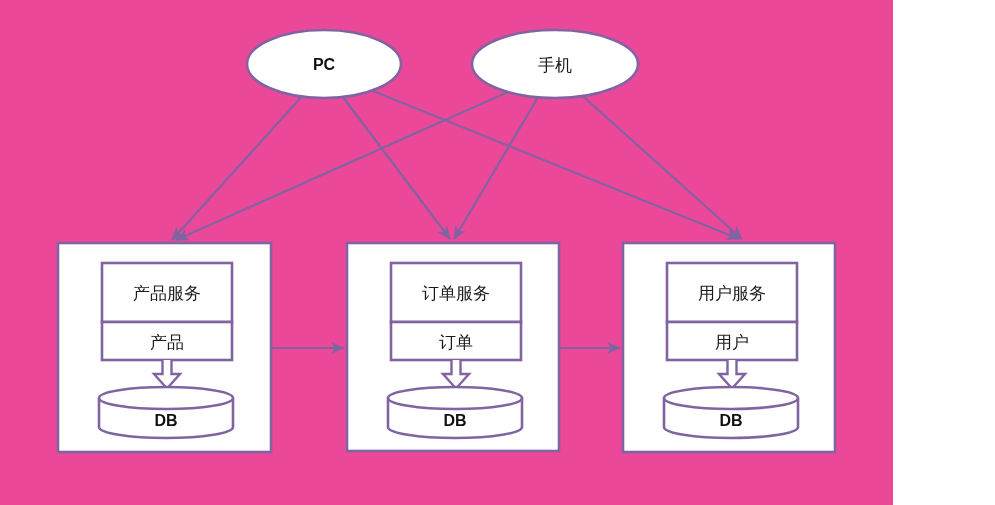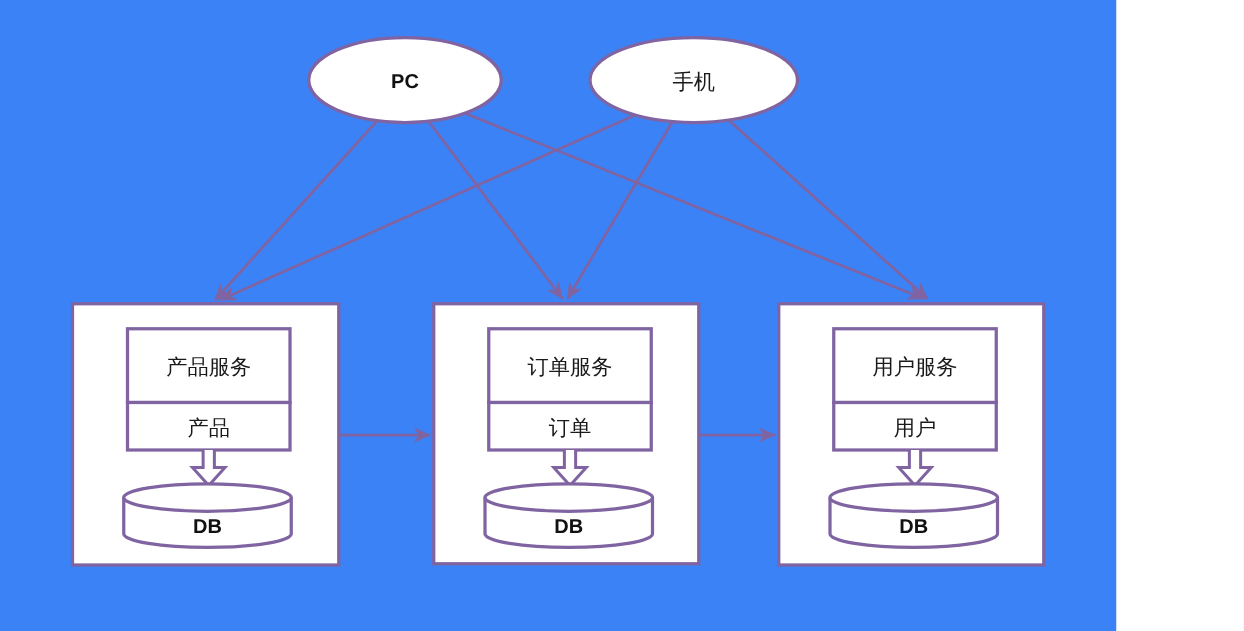--- a/index.html
+++ b/index.html
@@ -5,21 +5,21 @@
   html, body {
     margin: 0;
     padding: 0;
     background: #ffffff;
     font-family: "Liberation Sans", sans-serif;
   }
   .stage {
     position: relative;
     width: 893px;
     height: 505px;
-    background: #3b82f6;
+    background: #ec4899;
     overflow: hidden;
   }
   svg { display: block; }
   .shape {
     fill: #ffffff;
     stroke: #8064A2;
     stroke-width: 2.6;
   }
   .edge {
     fill: none;

